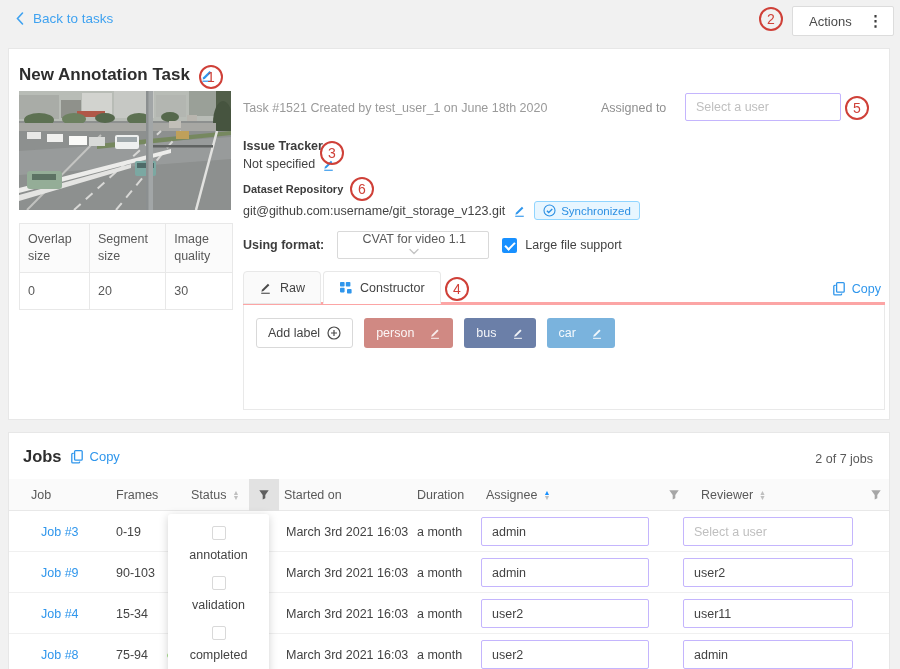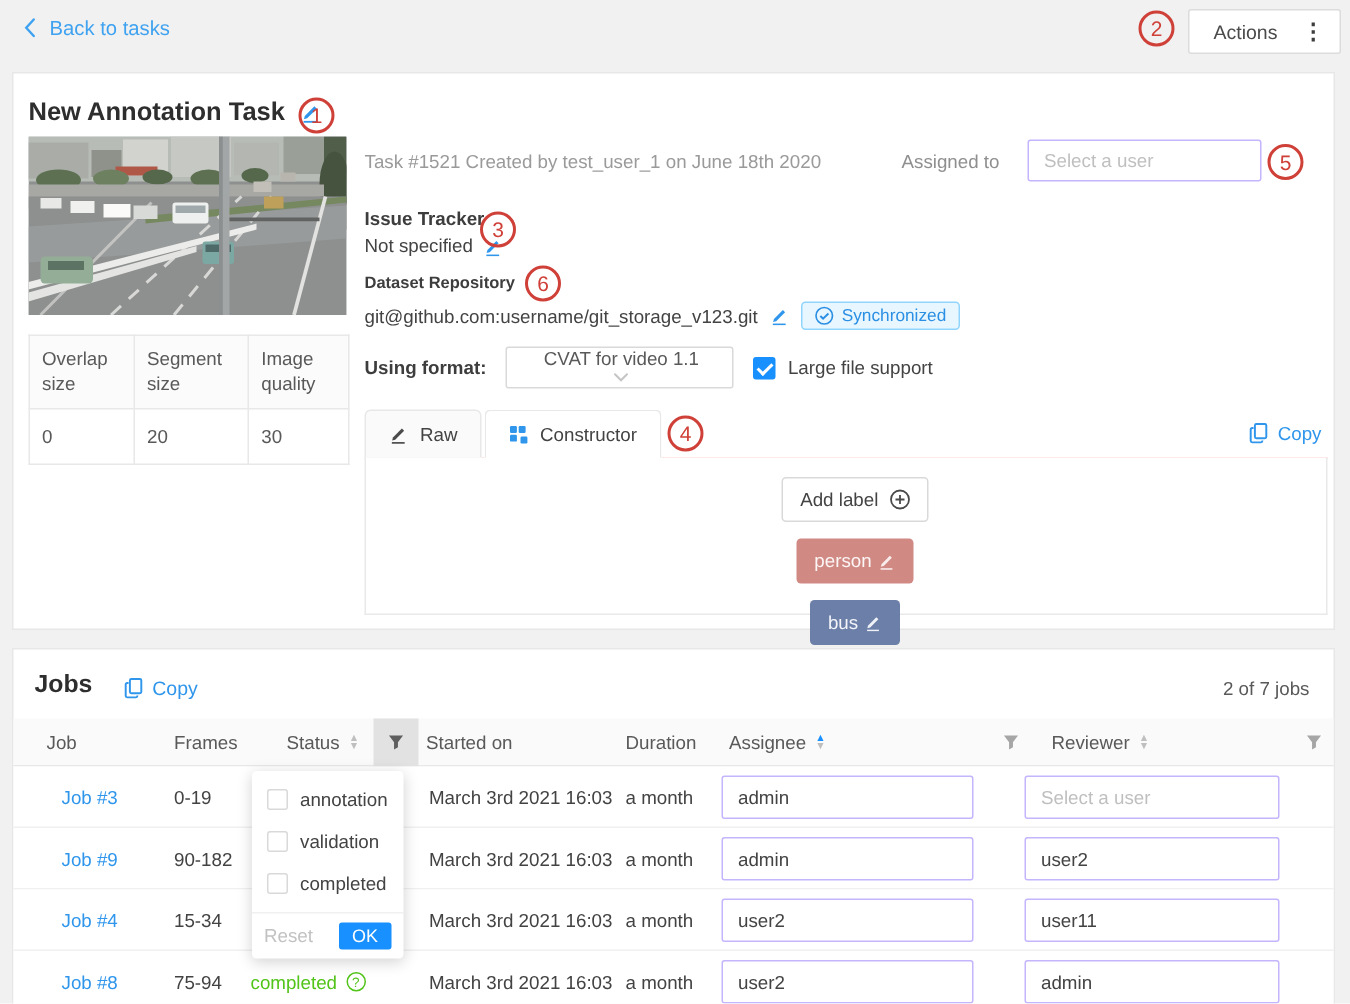--- a/index.html
+++ b/index.html
@@ -70,32 +70,32 @@
   .checkbox-checked::after {
     content:""; position:absolute; left:5px; top:2px; width:4px; height:8px;
     border:solid #fff; border-width:0 2px 2px 0; transform:rotate(45deg);
   }
   .checkbox-empty {
     width:14px; height:14px; background:#fff; border:1px solid #d9d9d9; border-radius:2px; flex:0 0 auto;
   }
 
   
   .tabs-row { position:absolute; left:234px; top:224px; width:642px; height:33px;
-    border-bottom:1px solid #fca5a5; display:flex; align-items:flex-start; }
+    border-bottom:4px solid #fca5a5; display:flex; align-items:center; }
   .tab { height:33px; display:flex; align-items:center; gap:8px; padding:0 15px;
     border:1px solid #e8e8e8; border-radius:4px 4px 0 0; font-size:12.5px; color:#434343;
     margin-right:2px; background:#fafafa; }
   .tab.active { background:#fff; border-bottom-color:#fff; }
 
   .constructor-box { position:absolute; left:234px; top:256px; width:642px; height:105px;
     border:1px solid #e9e9e9; border-top:none; background:#fff; }
   .add-label-btn { display:inline-flex; align-items:center; gap:7px; height:30px;
     border:1px solid #d9d9d9; border-radius:3px; background:#fff; padding:0 11px;
     font-size:12.5px; color:#434343; }
-  .label-tag { display:inline-flex; align-items:center; gap:4px; height:30px;
+  .label-tag { display:inline-flex; align-items:center; gap:15px; height:30px;
     border-radius:3px; padding:0 12px; font-size:12.5px; color:rgba(255,255,255,0.92); }
   .label-tag .tag-text { border-bottom:0; }
 
   
   .jobs-header-row { position:absolute; left:0; top:46px; width:880px; height:32px;
     background:#fafafa; border-bottom:1px solid #e8e8e8; font-size:12.5px; color:#595959;text-align:center; }
   .hcell { position:absolute; top:0; height:32px; display:flex; align-items:center; gap:6px; }
   .sorter { display:inline-flex; flex-direction:column; line-height:5px; font-size:7px; color:#bfbfbf; }
   .sorter .up.active { color:#1890ff; }
   .funnel-cell { position:absolute; top:0; width:30px; height:32px; display:flex;
@@ -105,21 +105,21 @@
   .job-row { position:relative; width:880px; height:41px; border-bottom:1px solid #f0f0f0;
     font-size:12.5px; background:#fff; }
   .rcell { position:absolute; top:0; height:41px; display:flex; align-items:center; }
   .status-completed { color:#52c41a; display:flex; align-items:center; gap:6px; }
   .qcircle { width:13px; height:13px; border:1px solid #52c41a; border-radius:50%;
     font-size:9px; color:#52c41a; display:flex; align-items:center; justify-content:center; }
 
   
   .filter-dropdown { position:absolute; left:159px; top:81px; width:101px; background:#fff;
     border-radius:3px; box-shadow:0 2px 10px rgba(0,0,0,0.18); z-index:10; }
-  .filter-option { display:flex; align-items:center; gap:8px; padding:7px 10px; font-size:12.5px; color:#434343; }
+  .filter-option { display:flex; align-items:center; gap:8px; padding:7px 10px; font-size:12.5px; color:#434343;flex-direction:column; }
   .filter-footer { border-top:1px solid #f0f0f0; display:flex; align-items:center;
     justify-content:space-between; padding:6px 8px; }
   .reset-btn { color:#c2c2c2; font-size:12.5px; }
   .ok-btn { background:#1890ff; color:#fff; font-size:12px; padding:2px 9px; border-radius:2px; }
 
   svg.icon { display:block; }
 </style>
 </head>
 <body>
 
@@ -315,21 +315,21 @@
           <use href="#i-copy"></use>
         </svg>
       <span>Copy</span>
     </div>
   </div>
   <div class="callout" style="left:436px; top:228px;">
       <span>4</span>
     </div>
 
   <div class="constructor-box">
-    <div style="display:flex; align-items:center; gap:11px; padding:13px 0 0 12px;flex-direction:column;">
+    <div style="display:flex; align-items:center; gap:11px; padding:13px 0 0 12px;">
       <span class="add-label-btn">
         <span>Add label</span>
         <svg class="icon" width="14" height="14" viewBox="0 0 14 14" style="color:#4a4a4a;">
             <use href="#i-plus-circle"></use>
           </svg>
       </span>
       <span class="label-tag" style="background-color: rgb(208, 137, 131);">
         <span class="tag-text">person</span>
         <svg class="icon" width="12" height="12" viewBox="0 0 14 14" style="color:rgba(255,255,255,0.85);">
             <use href="#i-pencil"></use>
@@ -346,21 +346,21 @@
         <svg class="icon" width="12" height="12" viewBox="0 0 14 14" style="color:rgba(255,255,255,0.9);">
             <use href="#i-pencil"></use>
           </svg>
       </span>
     </div>
   </div>
 </div>
 
 <div class="card" style="left:8px; top:432px; width:882px; height:260px;">
 
-  <div class="abs" style="left:14px; top:14px; display:flex; align-items:flex-end; gap:20px;">
+  <div class="abs" style="left:14px; top:14px; display:flex; align-items:center; gap:8px;">
     <span style="font-size:16.5px; font-weight:bold; color:#2e2e2e;">Jobs</span>
     <span class="link" style="display:flex; align-items:center; gap:6px; font-size:13px;">
       <svg class="icon" width="14" height="15" viewBox="0 0 14 15">
           <use href="#i-copy"></use>
         </svg>
       <span>Copy</span>
     </span>
   </div>
   <div class="abs" style="right:16px; top:19px; font-size:12.5px; color:#595959;">2 of 7 jobs</div>
 
@@ -421,21 +421,21 @@
       <div class="rcell link" style="left:32px;">Job #3</div>
       <div class="rcell" style="left:107px;">0-19</div>
       <div class="rcell" style="left:277px;">March 3rd 2021 16:03</div>
       <div class="rcell" style="left:408px;">a month</div>
       <input class="text-input abs" style="left: 472px; top: 6px; width: 168px; height: 29px;" value="admin">
       <input class="text-input abs" style="left: 674px; top: 6px; width: 170px; height: 29px;" placeholder="Select a user">
     </div>
 
     <div class="job-row">
       <div class="rcell link" style="left:32px;">Job #9</div>
-      <div class="rcell" style="left:107px;">90-182</div>
+      <div class="rcell" style="left:107px;">90-103</div>
       <div class="rcell" style="left:277px;">March 3rd 2021 16:03</div>
       <div class="rcell" style="left:408px;">a month</div>
       <input class="text-input abs" style="left: 472px; top: 6px; width: 168px; height: 29px;" value="admin">
       <input class="text-input abs" style="left: 674px; top: 6px; width: 170px; height: 29px;" value="user2">
     </div>
 
     <div class="job-row">
       <div class="rcell link" style="left:32px;">Job #4</div>
       <div class="rcell" style="left:107px;">15-34</div>
       <div class="rcell" style="left:277px;">March 3rd 2021 16:03</div>

